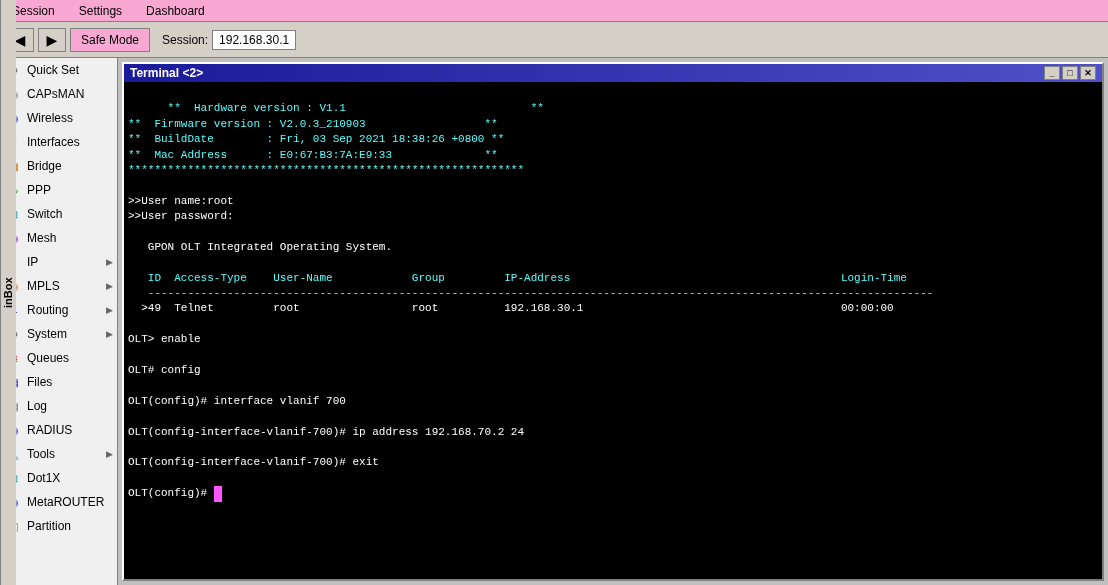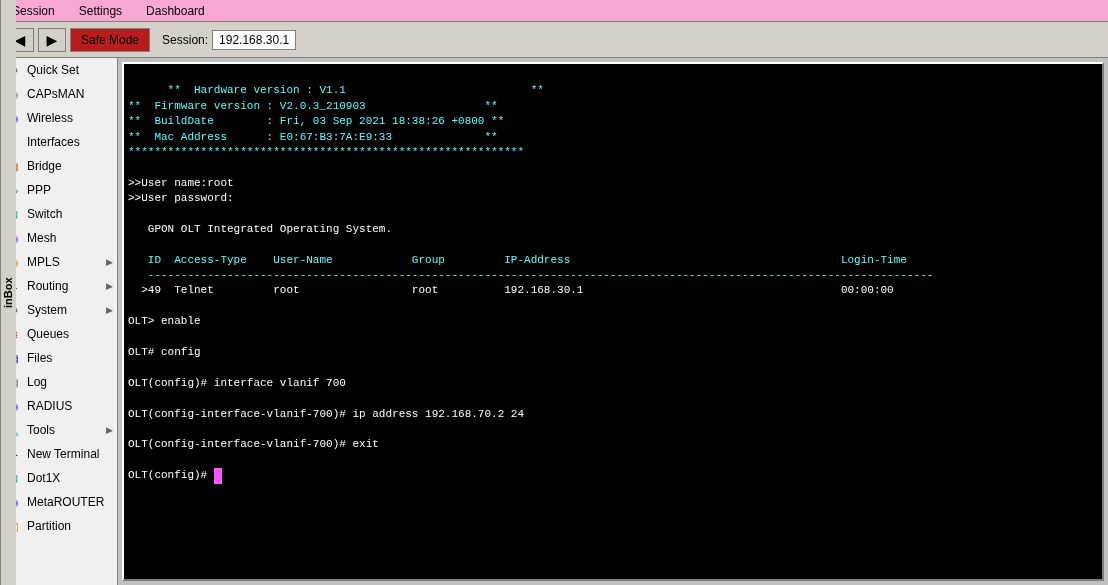--- a/index.html
+++ b/index.html
@@ -45,21 +45,21 @@
       background: #d4d0c8;
       border: 1px solid #808080;
       cursor: pointer;
       display: flex;
       align-items: center;
       justify-content: center;
       font-size: 14px;
     }
     .safemode-btn {
       padding: 3px 10px;
-      background: #b91c1c;
+      background: #f9a8d4;
       border: 1px solid #808080;
       cursor: pointer;
       font-size: 12px;
       height: 24px;
     }
     .session-label {
       font-size: 12px;
       margin-left: 8px;
       color: #000;
     }
@@ -250,20 +250,24 @@
       </div>
       <div class="sidebar-item">
         <span class="sidebar-icon icon-teal">⊞</span>
         <span>Switch</span>
       </div>
       <div class="sidebar-item">
         <span class="sidebar-icon icon-purple">◉</span>
         <span>Mesh</span>
       </div>
       <div class="sidebar-item has-arrow">
+        <span class="sidebar-icon icon-gray">::</span>
+        <span>IP</span>
+      </div>
+      <div class="sidebar-item has-arrow">
         <span class="sidebar-icon icon-orange">◉</span>
         <span>MPLS</span>
       </div>
       <div class="sidebar-item has-arrow">
         <span class="sidebar-icon icon-blue">↔</span>
         <span>Routing</span>
       </div>
       <div class="sidebar-item has-arrow">
         <span class="sidebar-icon icon-gray">⚙</span>
         <span>System</span>
@@ -282,39 +286,43 @@
       </div>
       <div class="sidebar-item">
         <span class="sidebar-icon icon-blue">◉</span>
         <span>RADIUS</span>
       </div>
       <div class="sidebar-item has-arrow">
         <span class="sidebar-icon icon-red">🔧</span>
         <span>Tools</span>
       </div>
       <div class="sidebar-item">
-        <span class="sidebar-icon icon-green">▶</span>
-        <span>New Terminal</span>
-      </div>
-      <div class="sidebar-item">
         <span class="sidebar-icon icon-teal">⊡</span>
         <span>Dot1X</span>
       </div>
       <div class="sidebar-item">
         <span class="sidebar-icon icon-blue">◉</span>
         <span>MetaROUTER</span>
       </div>
       <div class="sidebar-item">
         <span class="sidebar-icon icon-orange">◧</span>
         <span>Partition</span>
       </div>
     </div>
 
   <div class="terminal-area">
     <div class="terminal-window">
+      <div class="terminal-titlebar">
+        <span>Terminal &lt;2&gt;</span>
+        <div class="terminal-titlebar-buttons">
+          <div class="terminal-titlebar-btn">_</div>
+          <div class="terminal-titlebar-btn">□</div>
+          <div class="terminal-titlebar-btn">✕</div>
+        </div>
+      </div>
       <div class="terminal-content" id="terminal-output">
       <span style="color: rgb(85, 255, 255);">**  Hardware version : V1.1                            **</span>
 <span style="color: rgb(85, 255, 255);">**  Firmware version : V2.0.3_210903                  **</span>
 <span style="color: rgb(85, 255, 255);">**  BuildDate        : Fri, 03 Sep 2021 18:38:26 +0800 **</span>
 <span style="color: rgb(85, 255, 255);">**  Mac Address      : E0:67:B3:7A:E9:33              **</span>
 <span style="color: rgb(85, 255, 255);">************************************************************</span>
 <span style="color: rgb(211, 211, 211);"></span>
 <span style="color: rgb(255, 255, 255);">&gt;&gt;User name:root</span>
 <span style="color: rgb(255, 255, 255);">&gt;&gt;User password:</span>
 <span style="color: rgb(211, 211, 211);"></span>

